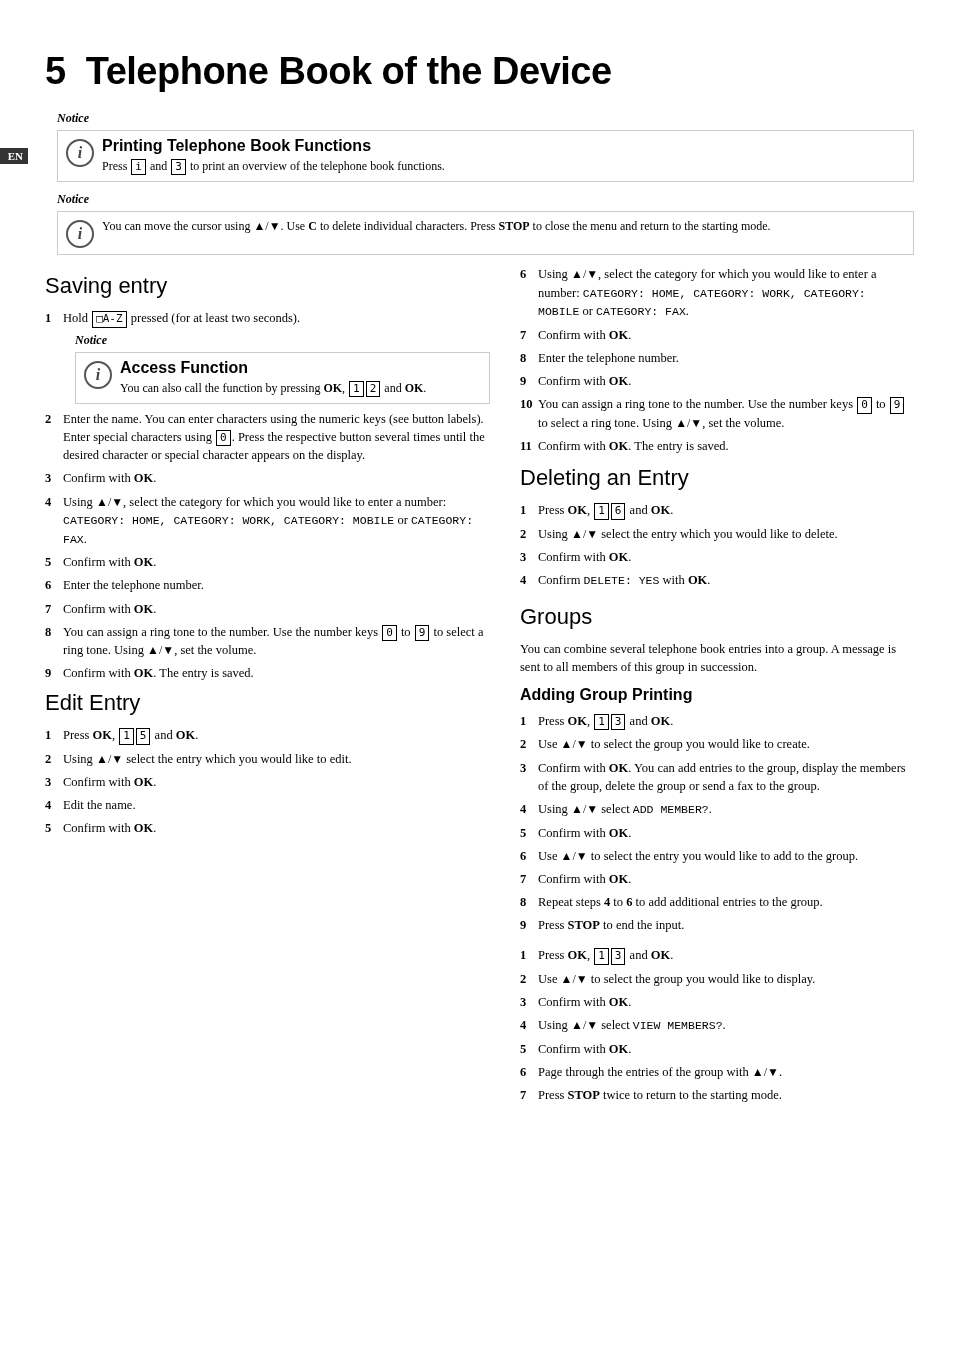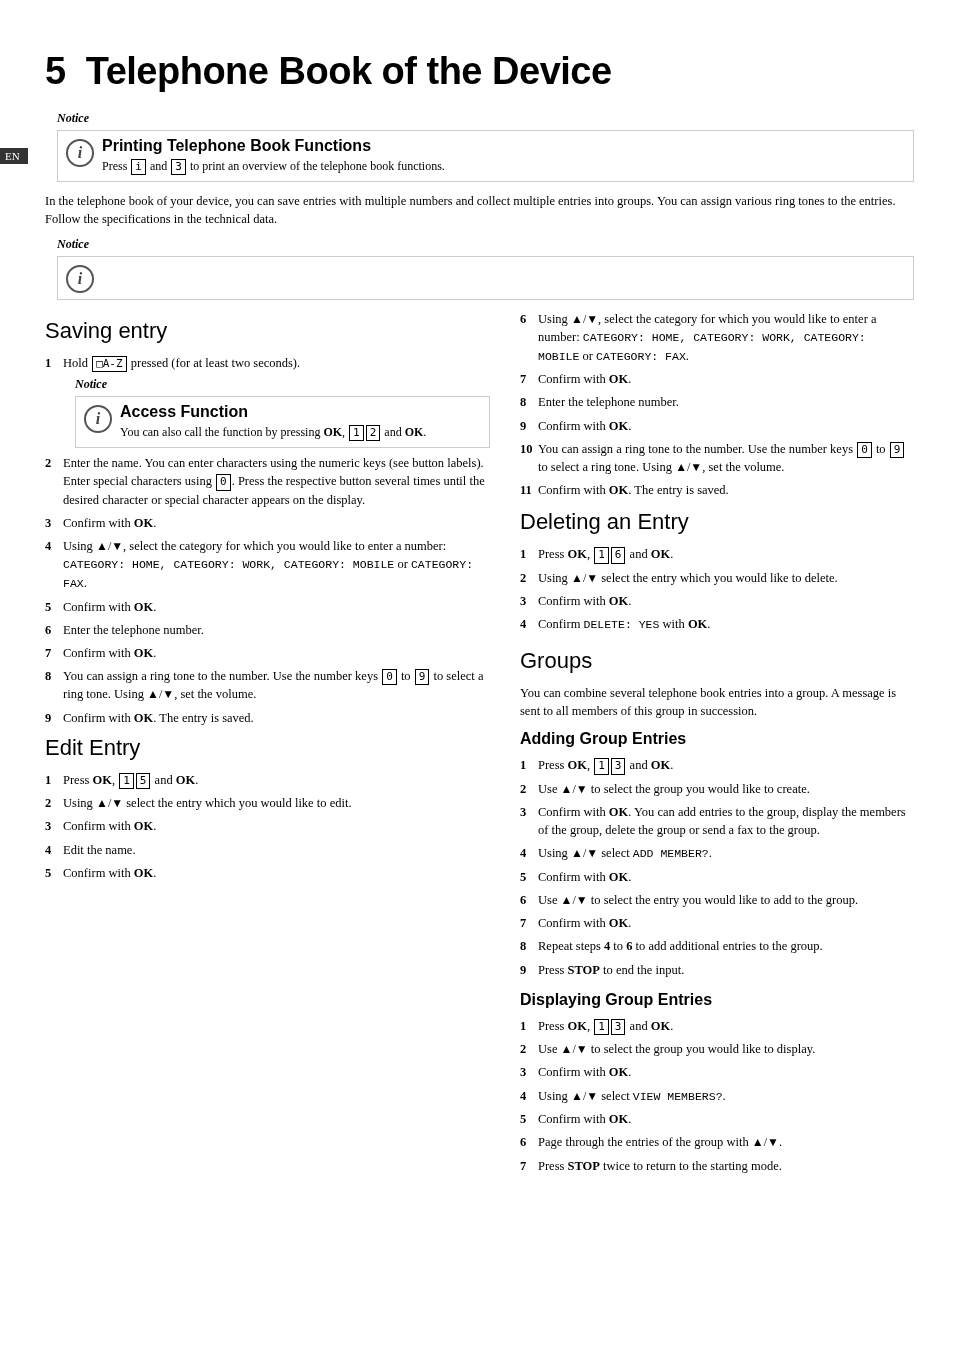--- a/index.html
+++ b/index.html
@@ -21,24 +21,24 @@
       flex-direction: column;
     }
     
     .en-label {
       position: absolute;
       left: 0;
       top: 118px;
       background: #333;
       color: #fff;
       font-size: 11px;
-      font-weight: normal;
+      font-weight: bold;
       padding: 2px 5px;
       width: 28px;
-      text-align: left;
+      text-align: right;
     }
     .main-content {
       padding: 20px 40px 20px 45px;
       flex: 1;
     }
     
     h1.page-title {
       font-size: 38px;
       font-weight: bold;
       margin-bottom: 18px;
@@ -188,29 +188,31 @@
           </div>
         <div class="notice-content">
           <h4>Printing Telephone Book Functions</h4>
           <p>
             <span>Press</span> <span class="key-box">i</span> <span>and</span> <span class="key-box">3</span><span> to print an overview of the telephone book functions.</span>
           </p>
         </div>
       </div>
     </div>
 
-    <p class="body-text">In the telephone book of your device, you can save entries with multiple numbers and collect multiple entries into groups. You can assign various ring tones to the entries. Follow the specifications in the technical data.</p>
 
     <div class="notice-block">
       <div class="notice-label">Notice</div>
       <div class="notice-inner">
         <div class="notice-icon">
             <i>i</i>
           </div>
         <div class="notice-content">
+          <p>
+            You can move the cursor using <span class="up-down-arrow">▲/▼</span>. Use <strong>C</strong> to delete individual characters. Press <strong>STOP</strong> to close the menu and return to the starting mode.
+          </p>
         </div>
       </div>
     </div>
 
     <div class="two-col">
 
       <div class="col-left">
 
         <h2 class="section-title">Saving entry</h2>
 
@@ -341,21 +343,21 @@
           </li>
           <li>
             <span class="num bold">4</span>
             <span class="txt">Confirm <span class="mono">DELETE: YES</span> with <strong>OK</strong>.</span>
           </li>
         </ul>
 
         <h2 class="section-title">Groups</h2>
         <p class="body-text">You can combine several telephone book entries into a group. A message is sent to all members of this group in succession.</p>
 
-        <h3 class="sub-title">Adding Group Entries</h3>
+        <h3 class="sub-title">Adding Group Printing</h3>
         <ul class="num-list" style="margin-bottom:12px;">
           <li>
             <span class="num bold">1</span>
             <span class="txt">Press <strong>OK</strong>, <span class="key-box">1</span><span class="key-box">3</span> and <strong>OK</strong>.</span>
           </li>
           <li>
             <span class="num bold">2</span>
             <span class="txt">Use <span class="up-down-arrow">▲/▼</span> to select the group you would like to create.</span>
           </li>
           <li>
@@ -381,21 +383,20 @@
           <li>
             <span class="num bold">8</span>
             <span class="txt">Repeat steps <strong>4</strong> to <strong>6</strong> to add additional entries to the group.</span>
           </li>
           <li>
             <span class="num bold">9</span>
             <span class="txt">Press <strong>STOP</strong> to end the input.</span>
           </li>
         </ul>
 
-        <h3 class="sub-title">Displaying Group Entries</h3>
         <ul class="num-list">
           <li>
             <span class="num bold">1</span>
             <span class="txt">Press <strong>OK</strong>, <span class="key-box">1</span><span class="key-box">3</span> and <strong>OK</strong>.</span>
           </li>
           <li>
             <span class="num bold">2</span>
             <span class="txt">Use <span class="up-down-arrow">▲/▼</span> to select the group you would like to display.</span>
           </li>
           <li>

